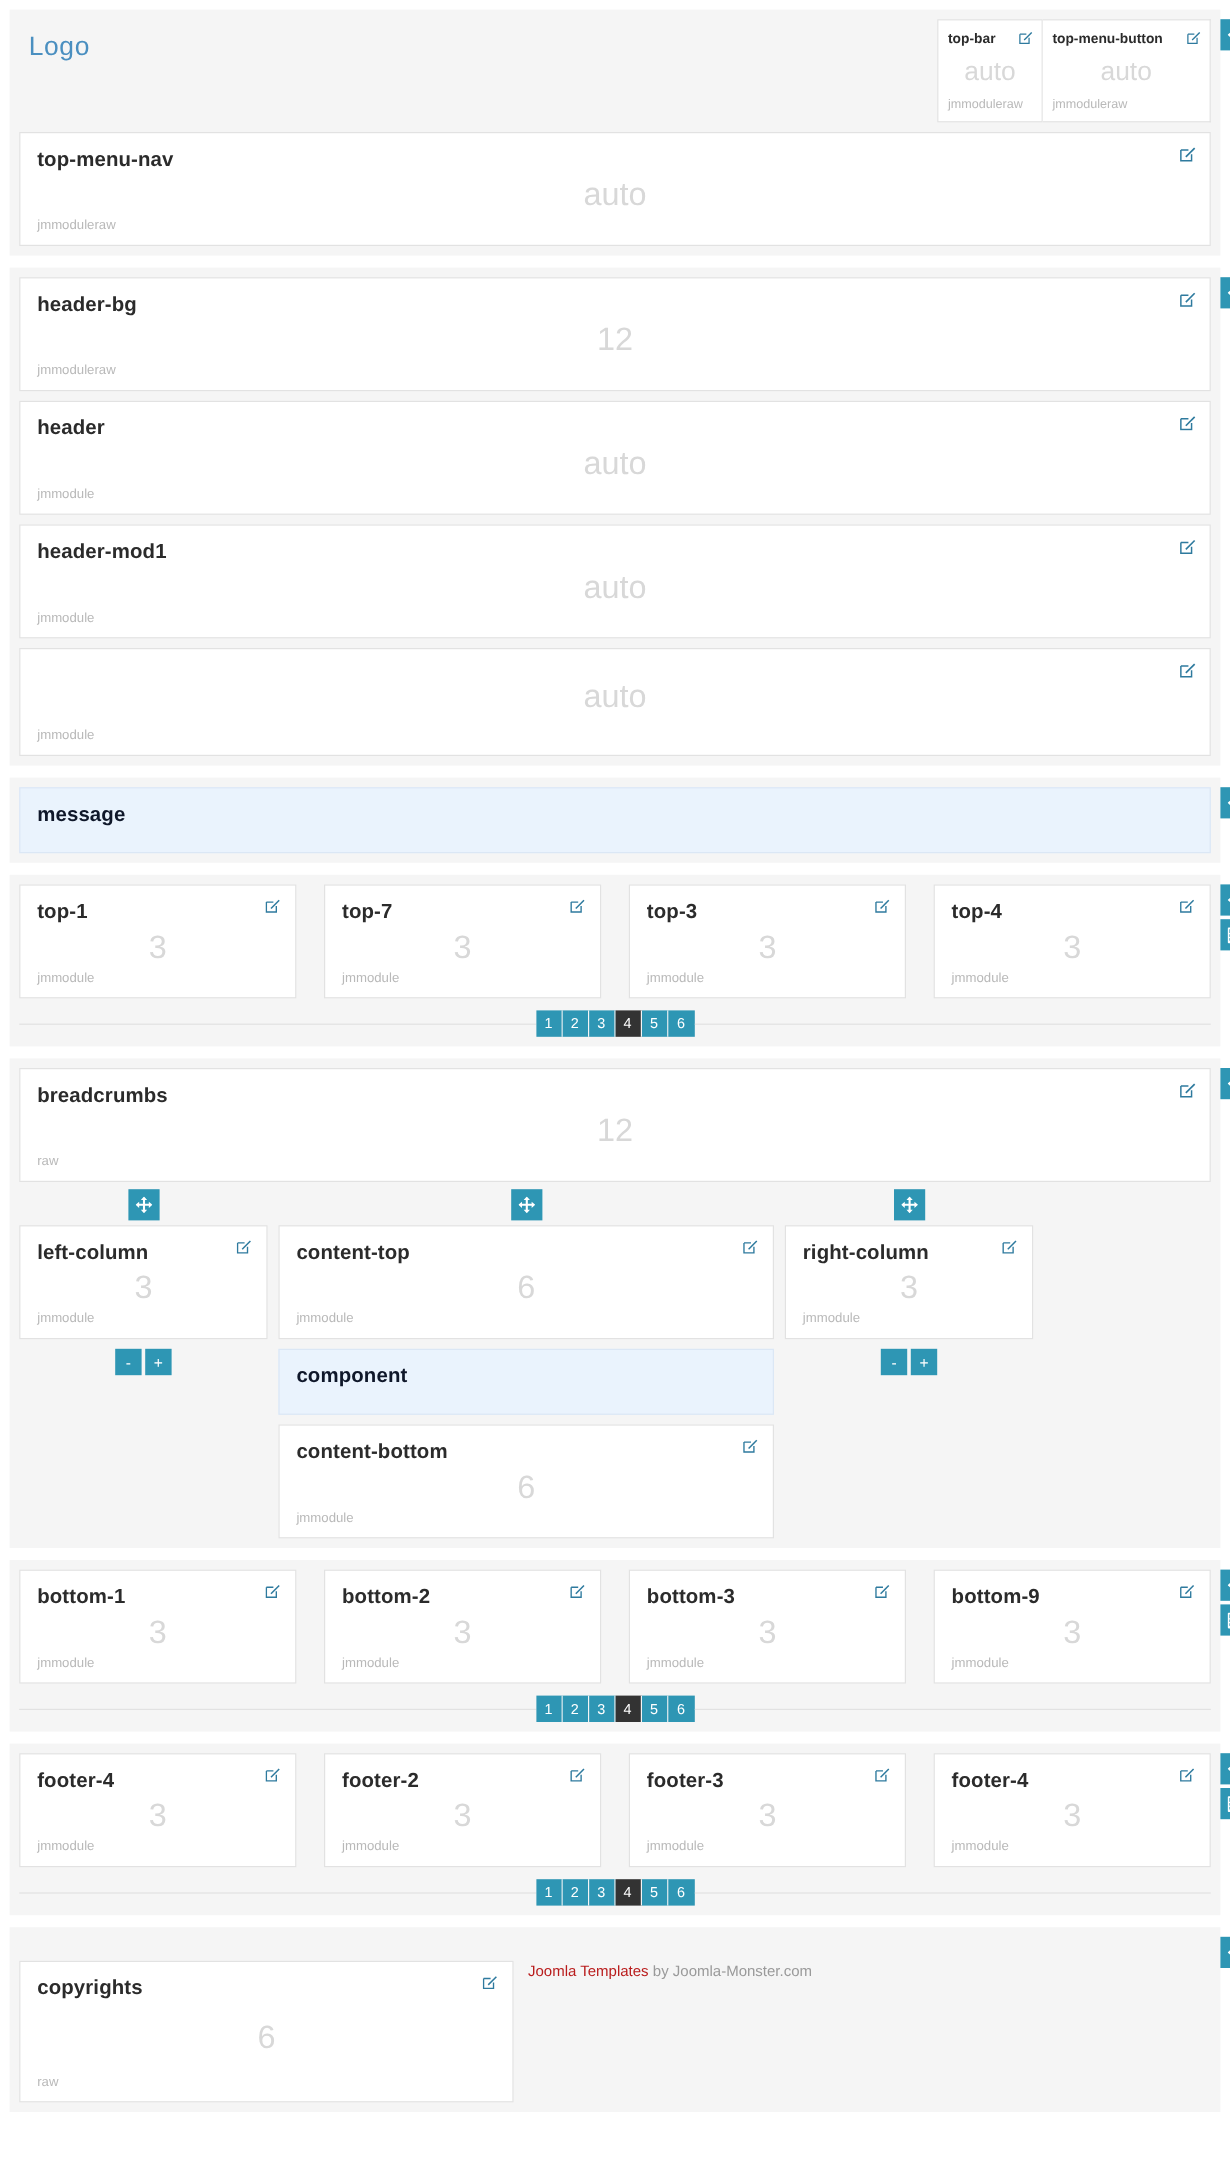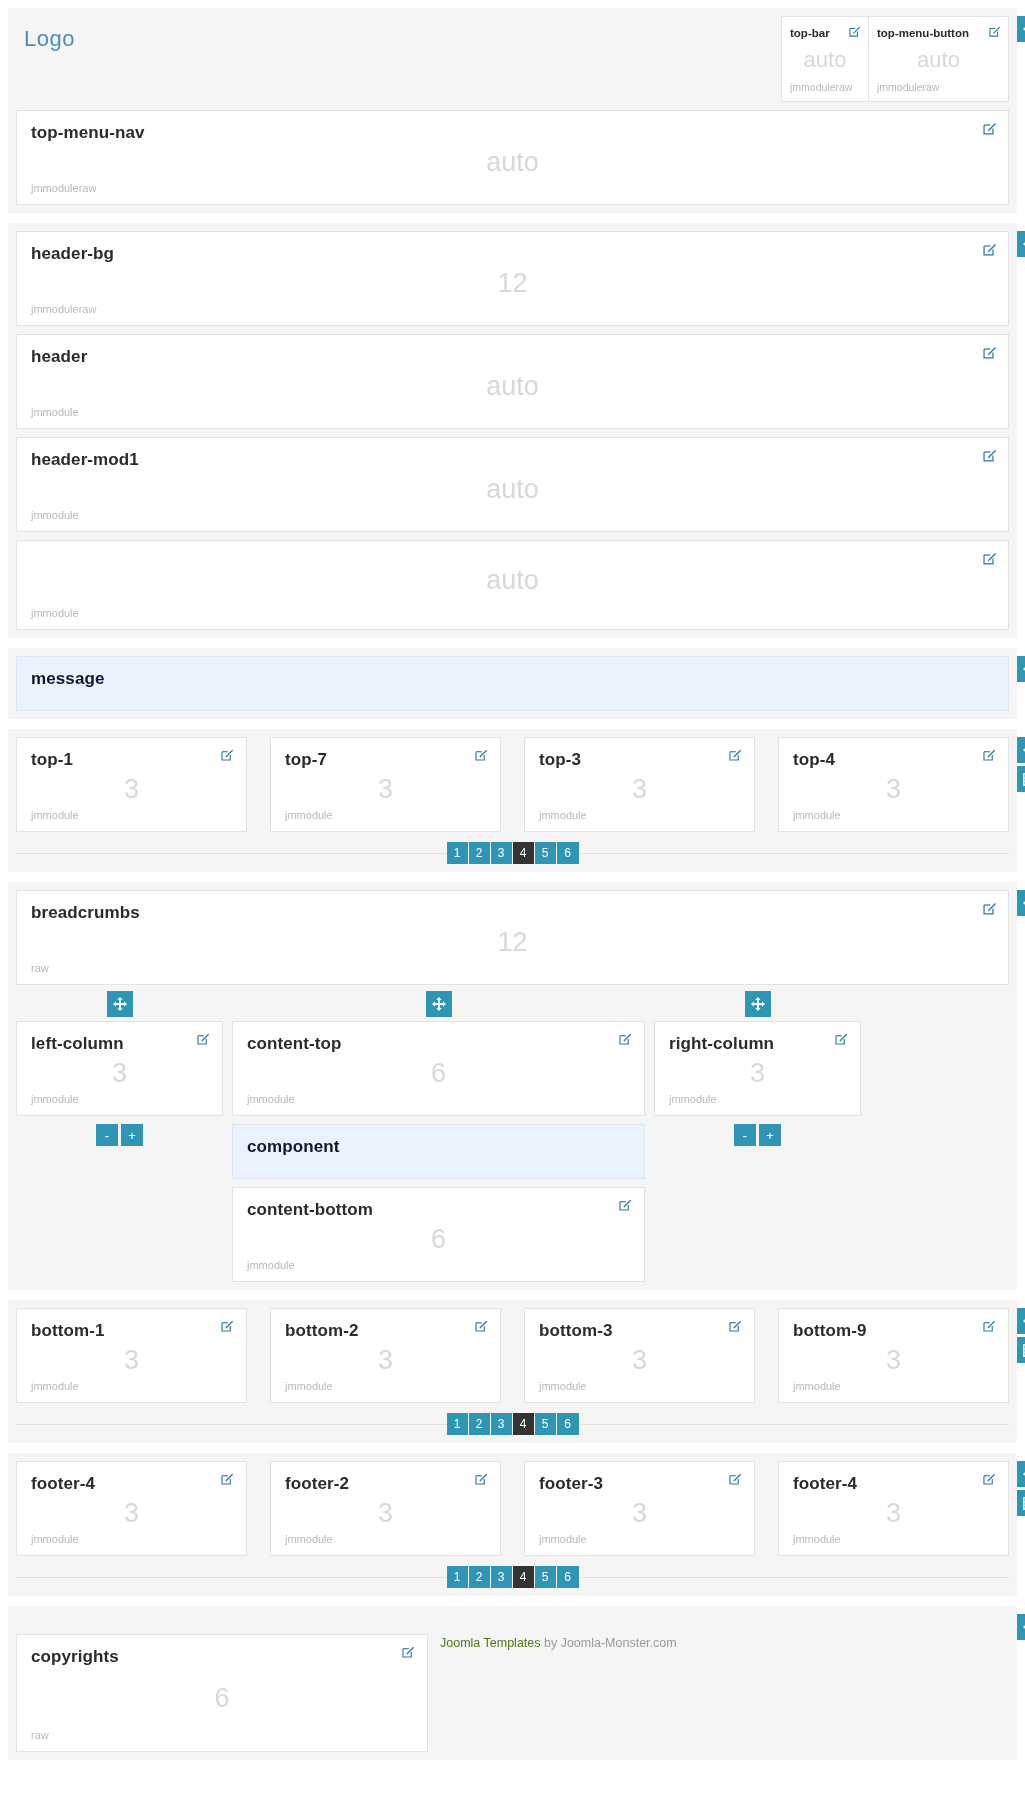--- a/index.html
+++ b/index.html
@@ -200,21 +200,21 @@
 
   
   .copy-row { display: flex; gap: 12px; align-items: flex-start; }
   .copy-block { flex: 0 0 412px; min-height: 118px; margin-top: 20px; }
   .copy-text {
     padding-top: 22px;
     font-size: 12.5px;
     color: #9a9a9a;
   }
   .copy-text a {
-    color: #4d7c0f;
+    color: #b91c1c;
     text-decoration: none;
     margin-top: 32px;
   }
 </style>
 </head>
 <body>
 
 <div class="page">
 
   <div class="topband">

